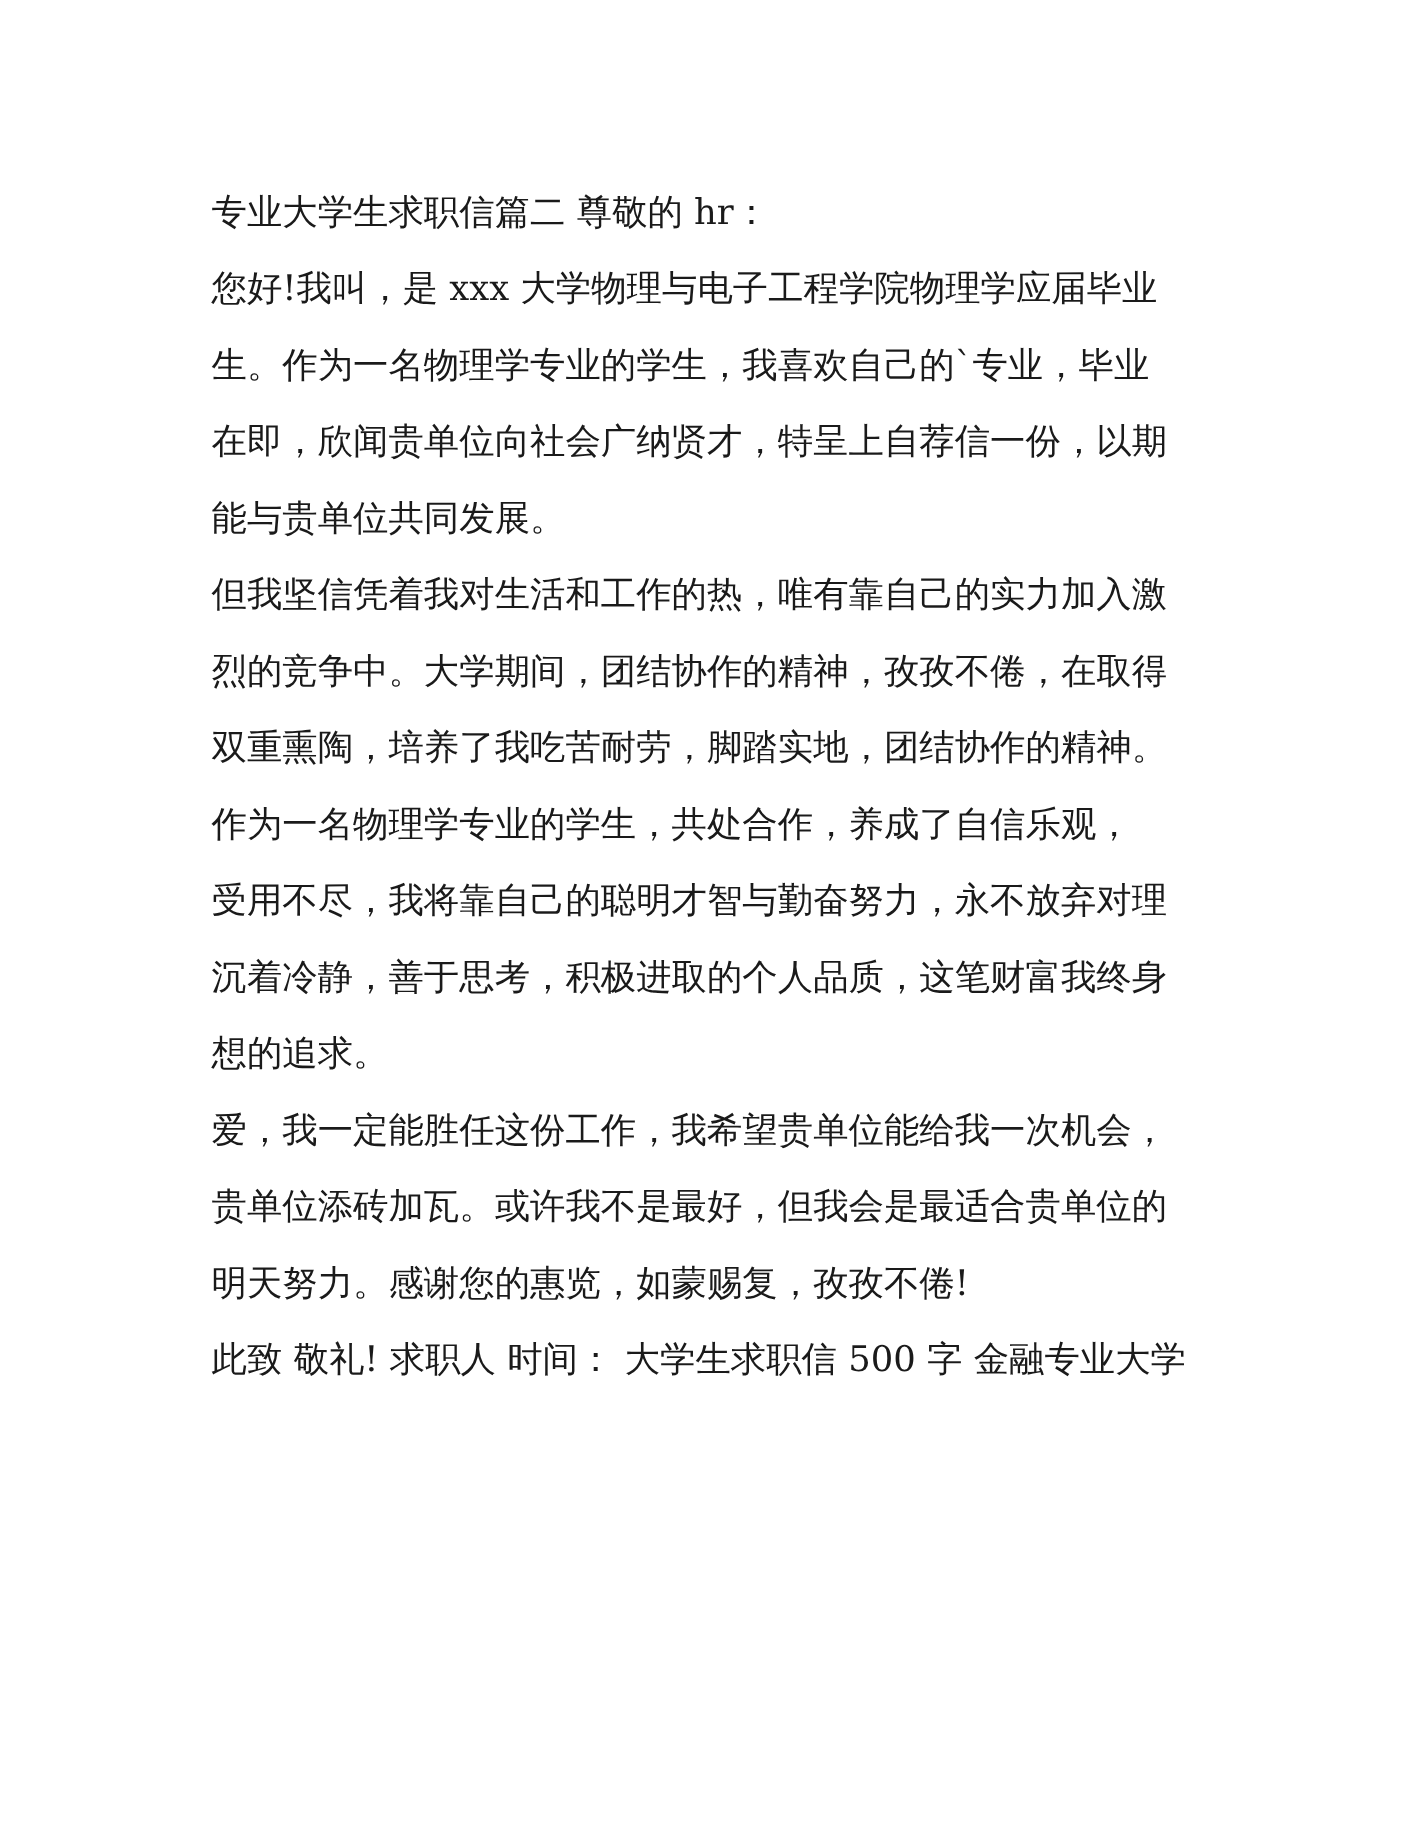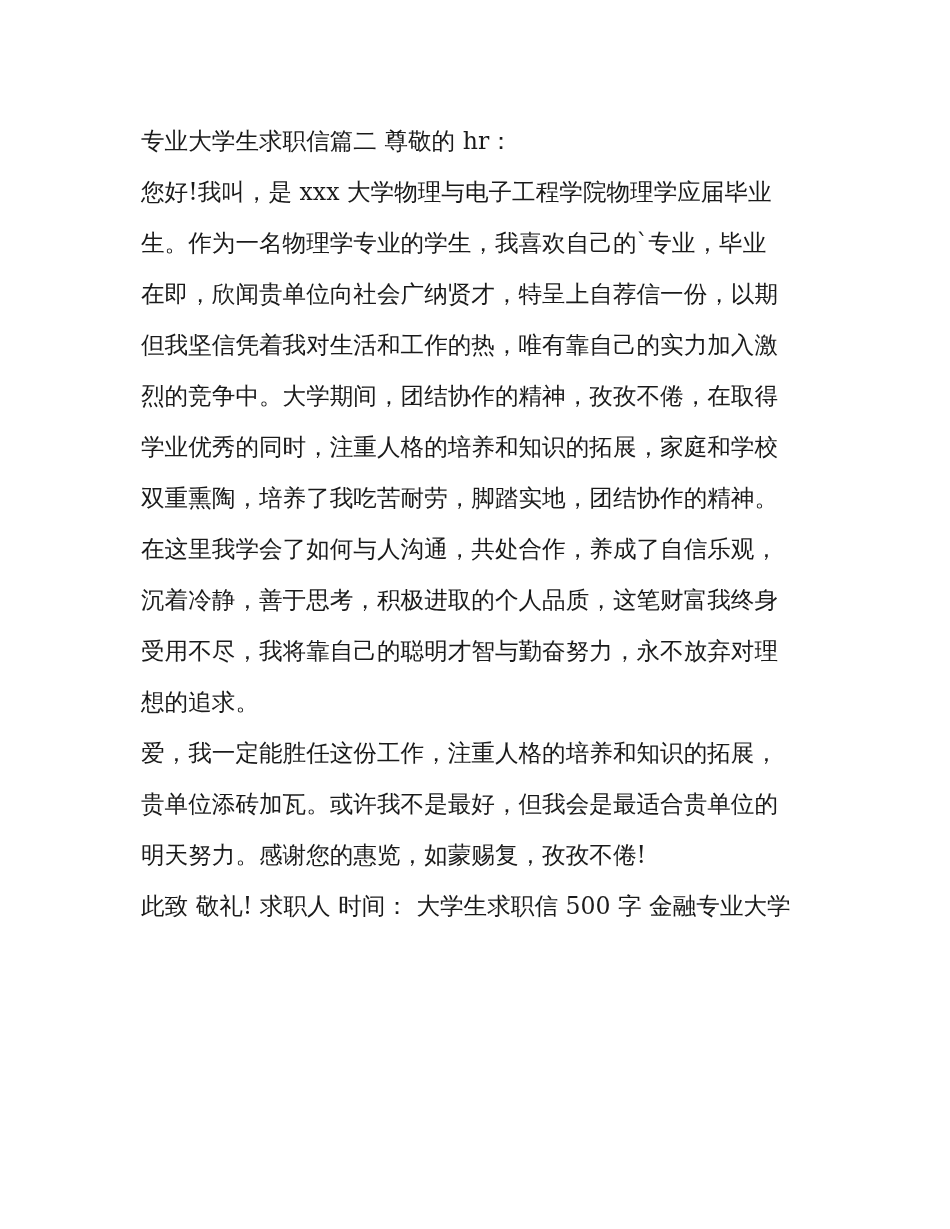--- a/index.html
+++ b/index.html
@@ -40,26 +40,26 @@
   </style>
 </head>
 <body>
 
 <div class="page">
   <div class="text-block">
     <div class="line">专业大学生求职信篇二 尊敬的 hr：</div>
     <div class="line">您好!我叫，是 xxx 大学物理与电子工程学院物理学应届毕业</div>
     <div class="line">生。作为一名物理学专业的学生，我喜欢自己的`专业，毕业</div>
     <div class="line">在即，欣闻贵单位向社会广纳贤才，特呈上自荐信一份，以期</div>
+    <div class="line">能与贵单位共同发展。</div>
     <div class="line">但我坚信凭着我对生活和工作的热，唯有靠自己的实力加入激</div>
     <div class="line">烈的竞争中。大学期间，团结协作的精神，孜孜不倦，在取得</div>
-    <div class="line">学业优秀的同时，注重人格的培养和知识的拓展，家庭和学校</div>
     <div class="line">双重熏陶，培养了我吃苦耐劳，脚踏实地，团结协作的精神。</div>
-    <div class="line">在这里我学会了如何与人沟通，共处合作，养成了自信乐观，</div>
+    <div class="line">作为一名物理学专业的学生，共处合作，养成了自信乐观，</div>
+    <div class="line">受用不尽，我将靠自己的聪明才智与勤奋努力，永不放弃对理</div>
     <div class="line">沉着冷静，善于思考，积极进取的个人品质，这笔财富我终身</div>
-    <div class="line">受用不尽，我将靠自己的聪明才智与勤奋努力，永不放弃对理</div>
     <div class="line">想的追求。</div>
-    <div class="line">爱，我一定能胜任这份工作，注重人格的培养和知识的拓展，</div>
+    <div class="line">爱，我一定能胜任这份工作，我希望贵单位能给我一次机会，</div>
     <div class="line">贵单位添砖加瓦。或许我不是最好，但我会是最适合贵单位的</div>
     <div class="line">明天努力。感谢您的惠览，如蒙赐复，孜孜不倦!</div>
     <div class="line">此致 敬礼! 求职人 时间： 大学生求职信 500 字 金融专业大学</div>
   </div>
 </div>
 
 </body></html>

